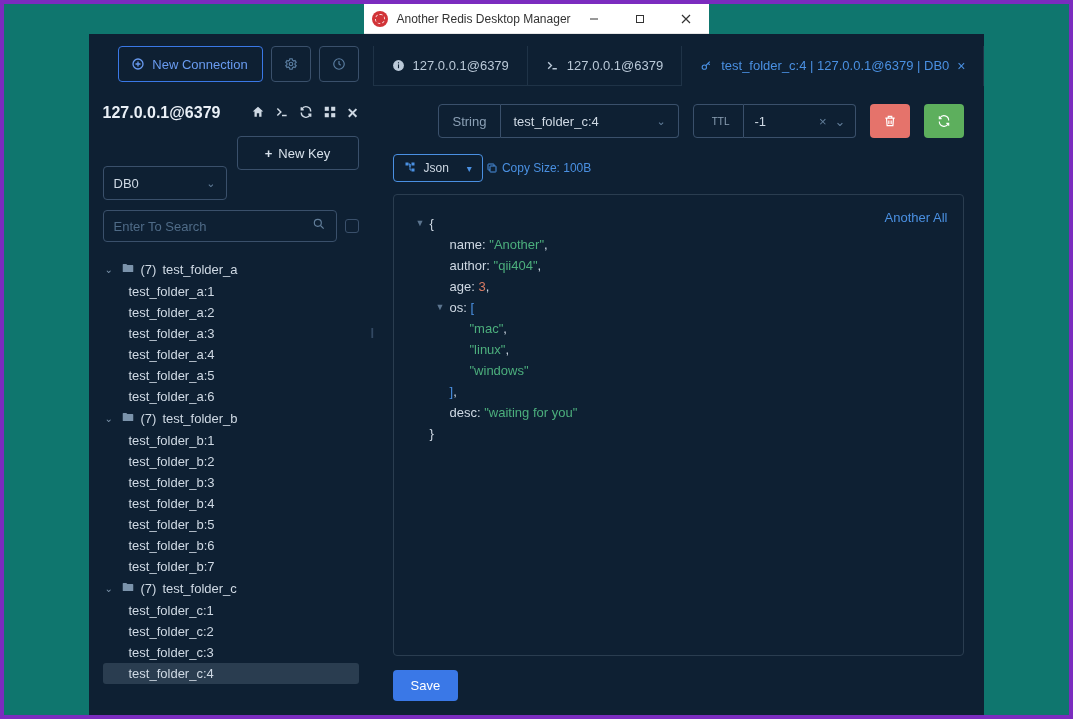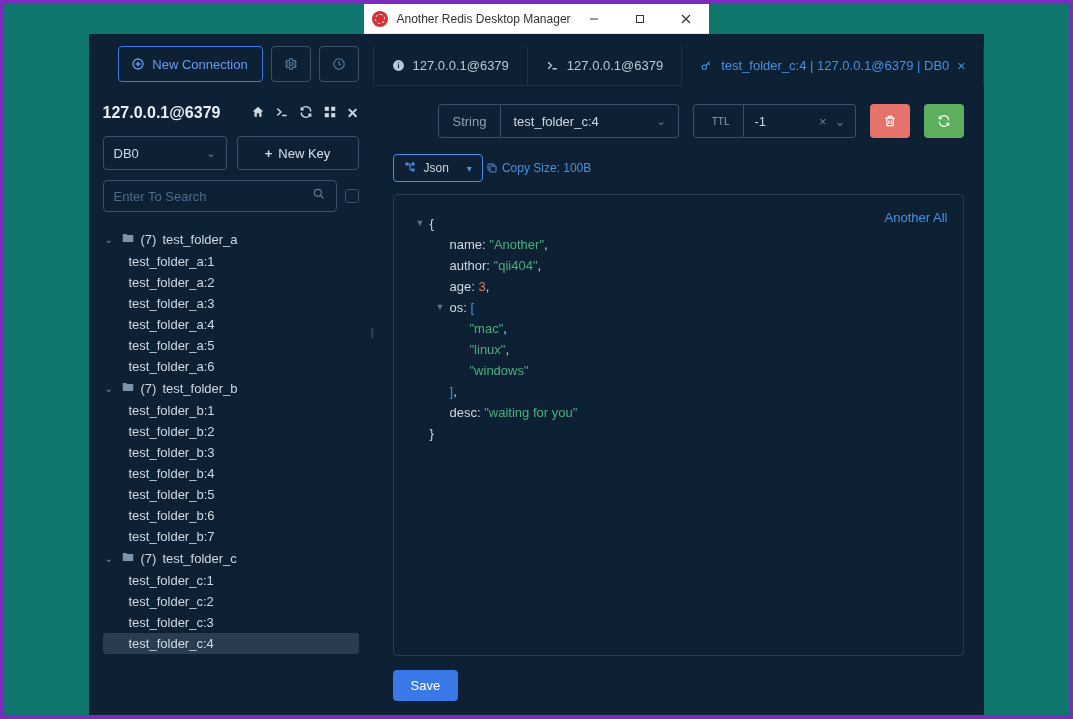--- a/index.html
+++ b/index.html
@@ -25,21 +25,21 @@
   .btn-new-conn { flex: 1; height: 36px; border: 1px solid #3a78e7; color: #699bf1; background: transparent; border-radius: 4px; font-size: 13px; display: flex; align-items: center; justify-content: center; gap: 8px; cursor: pointer; }
   .btn-sq { width: 40px; height: 36px; border: 1px solid #3a506b; color: #5a7da0; background: transparent; border-radius: 4px; display: flex; align-items: center; justify-content: center; cursor: pointer; }
 
   .conn-head { margin-top: 22px; display: flex; align-items: center; color: #eaf0f7; }
   .conn-head .name { font-weight: 700; font-size: 16px; flex: 1; }
   .conn-head .hicons { display: flex; gap: 10px; color: #cfd9e4; }
   .conn-head .hicons span { font-size: 14px; cursor: pointer; }
   svg.hi { width:14px; height:14px; display:block; }
 
   .db-row { margin-top: 14px; display: flex; gap: 10px; }
-  .db-select { flex: 1; height: 34px; border: 1px solid #3a506b; border-radius: 4px; color: #cfd9e4; display: flex; align-items: center; padding: 0 10px; font-size: 13px; cursor: pointer; justify-content: space-between; }
+  .db-select { flex: 1; height: 34px; border: 1px solid #3a506b; border-radius: 4px; color: #cfd9e4; display: flex; align-items: center; padding: 0 10px; font-size: 13px; cursor: pointer; justify-content: space-between; margin-top: 30px; }
   .btn-newkey { width: 122px; height: 34px; border: 1px solid #3a506b; border-radius: 4px; color: #d8e2ec; background: transparent; display: flex; align-items: center; justify-content: center; gap: 6px; font-size: 13px; cursor: pointer; }
 
   .search-row { margin-top: 10px; display: flex; align-items: center; gap: 8px; }
   .search-box { flex: 1; height: 32px; border: 1px solid #3a506b; border-radius: 4px; display: flex; align-items: center; padding: 0 10px; }
   .search-box input { flex: 1; background: transparent; border: none; outline: none; color: #cfd9e4; font-size: 13px; }
   .search-box input::placeholder { color: #4f6b87; }
   .chk { width: 14px; height: 14px; border: 1px solid #3a506b; border-radius: 3px; }
 
   .tree { margin-top: 16px; flex: 1; overflow-y: auto; color: #cfd9e4; font-size: 13px; }
   .tree::-webkit-scrollbar { width:0; }

